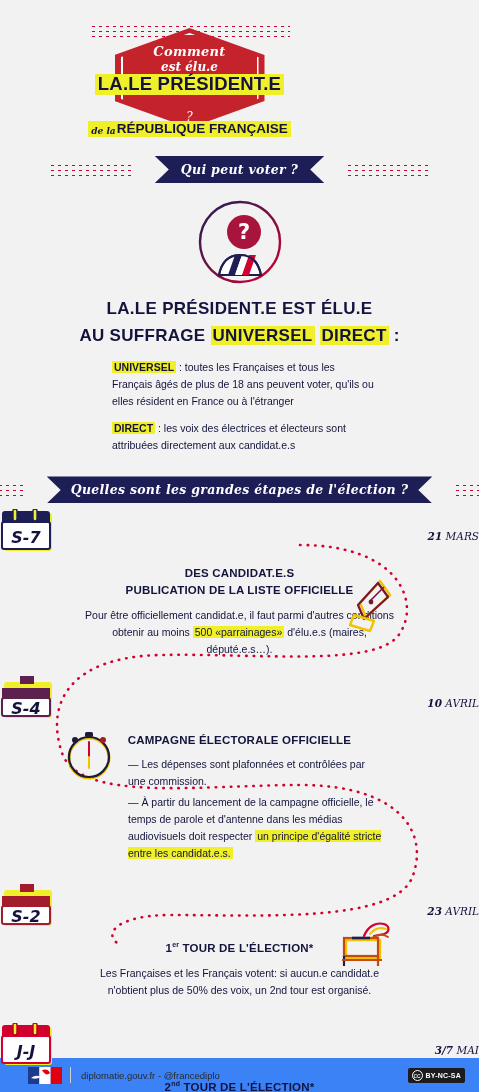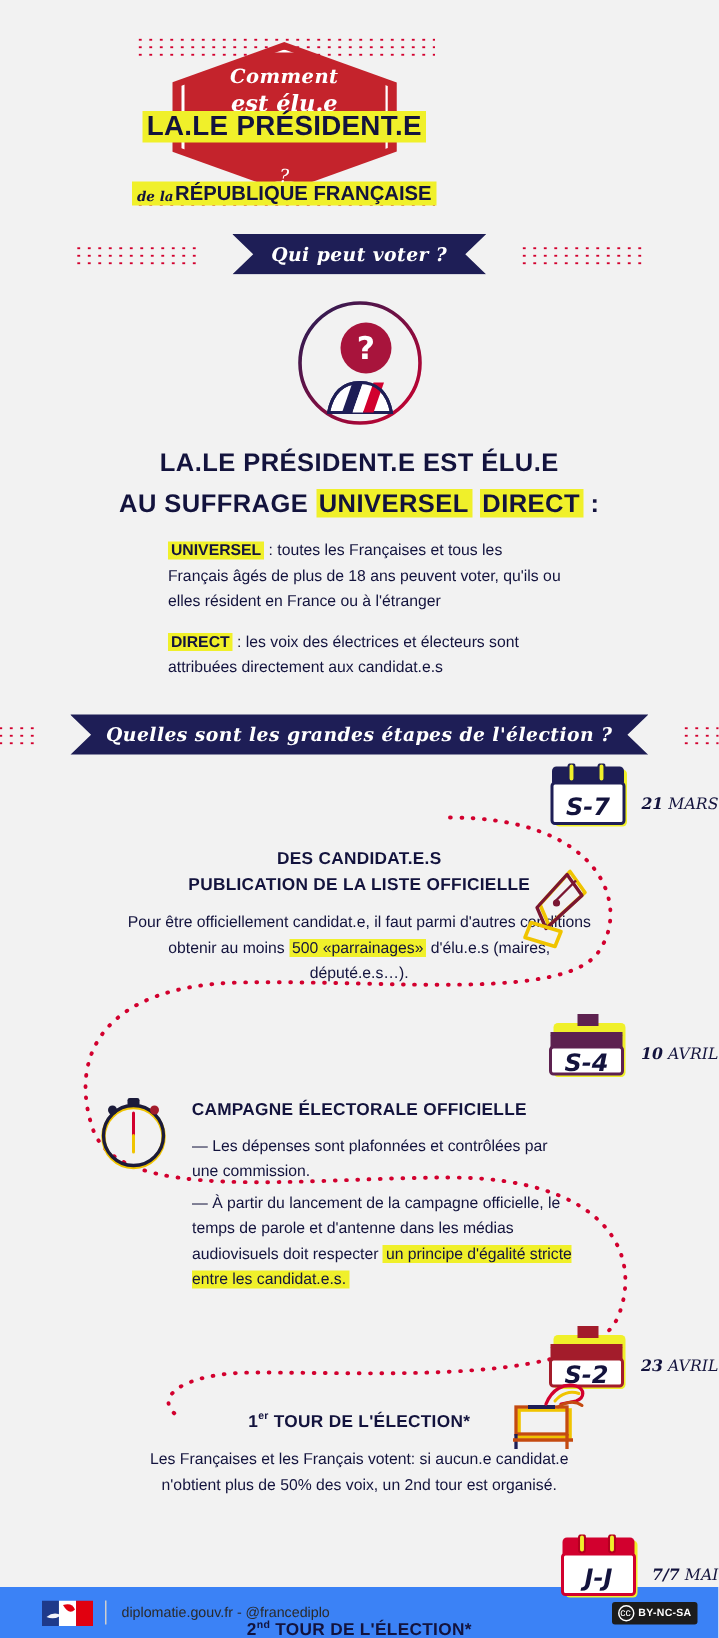--- a/index.html
+++ b/index.html
@@ -37,21 +37,21 @@
     clip-path: polygon(50% 0%, 100% 27%, 100% 73%, 50% 100%, 0% 73%, 0% 27%);
     background: transparent; z-index: 2; pointer-events: none;
   }
   .logo-script {
     position: absolute; left: 0; right: 0; top: 44px;
     text-align: center; z-index: 4;
     font-family: "DejaVu Serif", serif; font-style: italic;
     color: #fff; line-height: 1.25;
   }
   .logo-script .l1 { font-size: 13px; font-weight: bold; letter-spacing: .3px; }
-  .logo-script .l2 { font-size: 15px; font-weight: bold; }
+  .logo-script .l2 { font-size: 12px; font-weight: bold; }
   .logo-title-wrap {
     position: absolute; left: 0; right: 0; top: 74px; text-align: center; z-index: 5;
   }
   .logo-title {
     display: inline-block;
     background: #f0f02a;
     color: #13133d;
     font-size: 18.5px; font-weight: bold; letter-spacing: .2px;
     padding: 0 3px; line-height: 1.12;
   }
@@ -101,21 +101,21 @@
   .body-txt {
     font-size: 10.5px; line-height: 1.62; color: #13133d;
   }
   .intro-para { margin-top: 10px; text-align: left; padding: 0 104px 0 112px; }
   .bold { font-weight: bold; }
 
   
   .timeline { position: relative; width: 479px; }
   .tl-svg { position: absolute; left: 0; top: 0; z-index: 0; pointer-events: none; }
   .step { position: relative; z-index: 2; }
-  .cal-row { display: flex; align-items: center; justify-content: flex-end; gap: 6px; }
+  .cal-row { display: flex; align-items: center; justify-content: space-between; gap: 6px; }
   .cal { width: 56px; height: 46px; display: block; }
   .cal-date {
     font-family: "DejaVu Serif", serif; font-size: 10.5px;
     font-style: italic; color: #13133d; white-space: nowrap;
     transform: translateY(4px);
   }
   .cal-date b { font-style: italic; font-weight: bold; }
   .step-title {
     text-align: center; font-size: 11.5px; font-weight: bold;
     color: #13133d; margin-top: 10px; line-height: 1.45; letter-spacing: .2px;
@@ -306,21 +306,21 @@
     <div class="step" style="padding-top:24px;">
       <div class="cal-row">
         <svg class="cal" viewBox="0 0 56 46">
           <rect x="4" y="4" width="48" height="38" rx="3" fill="#f0f02a"></rect>
           <rect x="2" y="2" width="48" height="13" rx="3" fill="#d2002e"></rect>
           <rect x="2" y="13" width="48" height="27" rx="2" fill="#ffffff" stroke="#d2002e" stroke-width="2"></rect>
           <rect x="13" y="0" width="4" height="12" rx="2" fill="#f0f02a" stroke="#b3001f" stroke-width="1.4"></rect>
           <rect x="33" y="0" width="4" height="12" rx="2" fill="#f0f02a" stroke="#b3001f" stroke-width="1.4"></rect>
           <text x="26" y="34" font-family="DejaVu Sans, sans-serif" font-size="16" font-style="italic" font-weight="bold" fill="#13133d" text-anchor="middle">J-J</text>
         </svg>
-        <span class="cal-date"><b>7/7</b> <span>MAI</span></span>
+        <span class="cal-date"><b>3/7</b> <span>MAI</span></span>
       </div>
       <div class="step-title"><span>2</span><sup>nd</sup><span> TOUR DE L'ÉLECTION*</span></div>
 
       <div class="body-txt center-text step-body" style="padding:0 80px;">Seuls les deux candidat.e.s qui ont recueilli le plus de voix sont présent.e.s au 2nd tour.</div>
 
     </div>
   </div>
 
   <div class="footer">
     <svg class="flag" viewBox="0 0 34 17">

